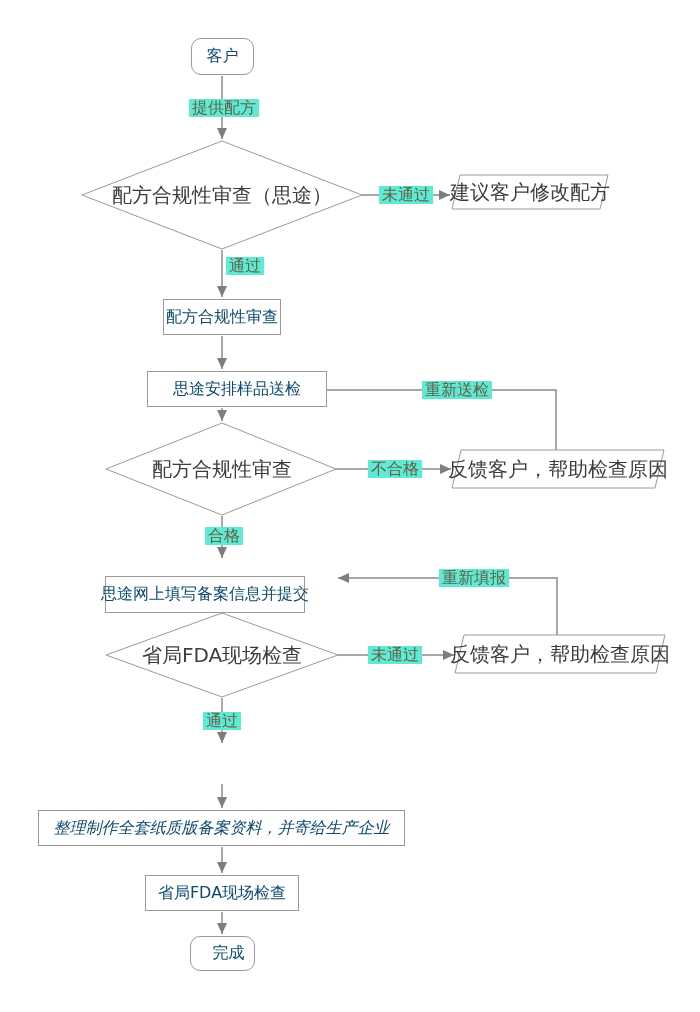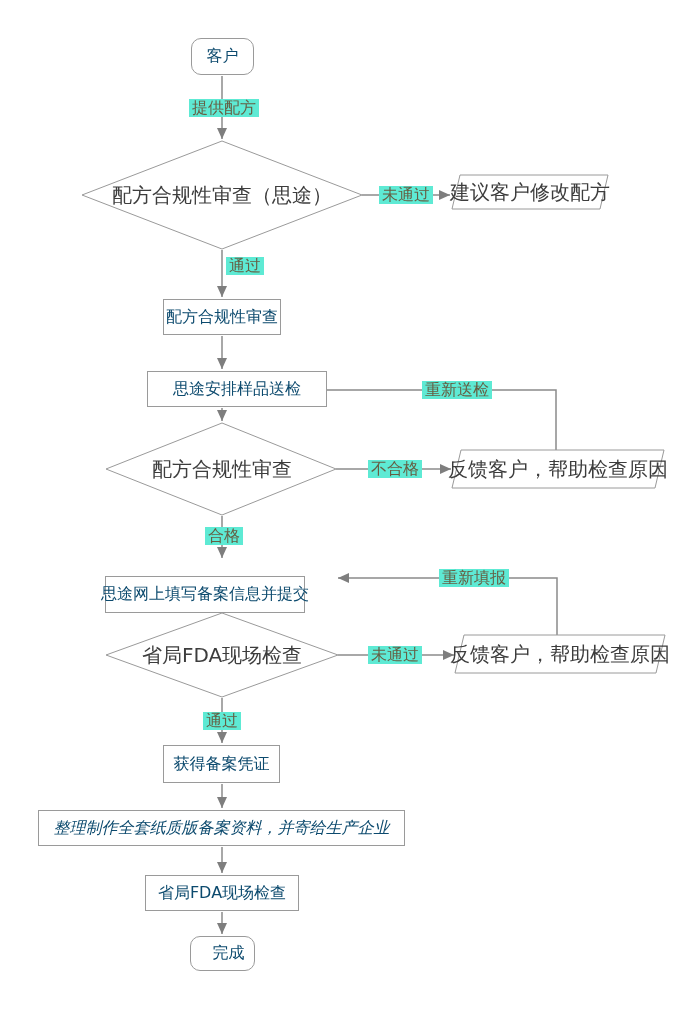--- a/index.html
+++ b/index.html
@@ -100,21 +100,20 @@
       <polygon points="452,209 460,175 608,175 600,209"></polygon>
       <polygon points="452,488 461,450 664,450 655,488"></polygon>
       <polygon points="455,673 464,635 665,635 656,673"></polygon>
     </g>
   </svg>
 
   <div class="node terminator" style="left:191px; top:38px;  width:63px;  height:37px;">客户</div>
   <div class="node" style="left:163px; top:299px; width:118px; height:36px;">配方合规性审查</div>
   <div class="node" style="left:147px; top:371px; width:180px; height:36px;">思途安排样品送检</div>
   <div class="node" style="left:105px; top:560px; width:200px; height:37px;margin-top:16px;">思途网上填写备案信息并提交</div>
-  <div class="node" style="left:163px; top:745px; width:117px; height:38px;">获得备案凭证</div>
   <div class="node" style="left:38px;  top:810px; width:367px; height:36px;font-style:italic;">整理制作全套纸质版备案资料，并寄给生产企业</div>
   <div class="node" style="left:145px; top:875px; width:154px; height:36px;">省局FDA现场检查</div>
   <div class="node terminator" style="left:190px; top:936px; width:65px;  height:35px;padding-left:12px;">完成</div>
 
   <div class="overlay" style="left:82px;  top:141px; width:280px; height:108px;">配方合规性审查（思途）</div>
   <div class="overlay" style="left:106px; top:423px; width:232px; height:92px;">配方合规性审查</div>
   <div class="overlay" style="left:106px; top:613px; width:232px; height:84px;">省局FDA现场检查</div>
   <div class="overlay" style="left:452px; top:175px; width:156px; height:34px;">建议客户修改配方</div>
   <div class="overlay" style="left:452px; top:450px; width:212px; height:38px;">反馈客户，帮助检查原因</div>
   <div class="overlay" style="left:455px; top:635px; width:210px; height:38px;">反馈客户，帮助检查原因</div>

